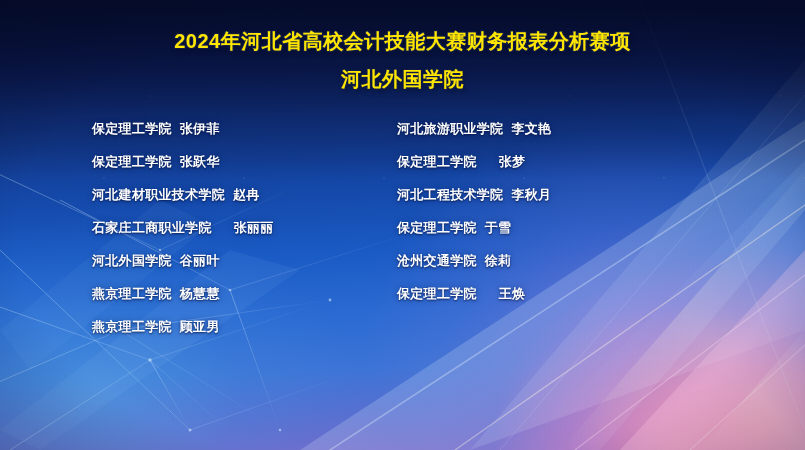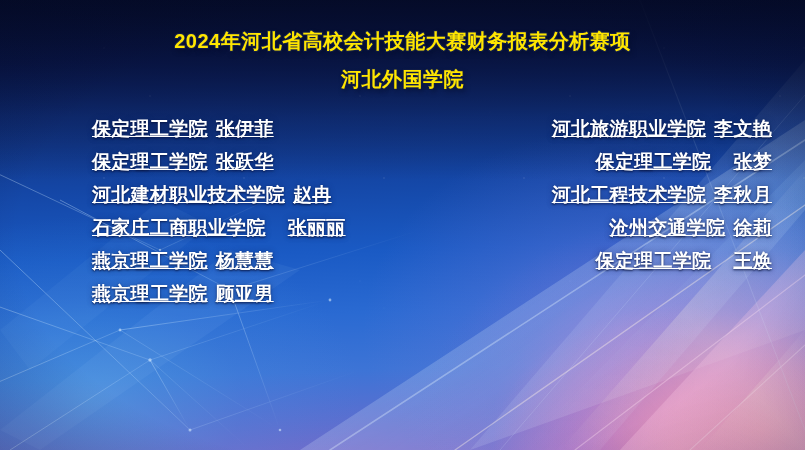--- a/index.html
+++ b/index.html
@@ -161,34 +161,33 @@
     top: 112px;
     left: 0;
     width: 805px;
     height: 330px;
   }
   .col {
     position: absolute;
     top: 0;
   }
   .col-left  { left: 92px;  width: 310px; }
-  .col-right { left: 432px; width: 340px; text-align: right; }
+  .col-right { left: 397px; width: 340px; }
 
   .entry {
     height: 33px;
     line-height: 33px;
-    font-size: 19px;
+    font-size: 13px;
     font-weight: 700;
     color: #ffffff;
     white-space: nowrap;
     letter-spacing: 0.3px;
     text-shadow:
       0 1px 2px rgba(6,16,58,0.75),
       0 0 6px rgba(10,30,90,0.45);
-    text-decoration: underline;
   }
   .entry .org { }
   .entry .sep-narrow { display: inline-block; width: 8px; }
   .entry .sep-wide   { display: inline-block; width: 22px; }
   .entry .person { }
 </style>
 </head>
 <body>
 
 <div id="slide">
@@ -293,36 +292,42 @@
         <div class="entry">
           <span class="org">保定理工学院</span><span class="sep-narrow"></span><span class="person">张跃华</span>
         </div>
         <div class="entry">
           <span class="org">河北建材职业技术学院</span><span class="sep-narrow"></span><span class="person">赵冉</span>
         </div>
         <div class="entry">
           <span class="org">石家庄工商职业学院</span><span class="sep-wide"></span><span class="person">张丽丽</span>
         </div>
         <div class="entry">
+          <span class="org">河北外国学院</span><span class="sep-narrow"></span><span class="person">谷丽叶</span>
+        </div>
+        <div class="entry">
           <span class="org">燕京理工学院</span><span class="sep-narrow"></span><span class="person">杨慧慧</span>
         </div>
         <div class="entry">
           <span class="org">燕京理工学院</span><span class="sep-narrow"></span><span class="person">顾亚男</span>
         </div>
       </div>
 
       <div class="col col-right">
         <div class="entry">
           <span class="org">河北旅游职业学院</span><span class="sep-narrow"></span><span class="person">李文艳</span>
         </div>
         <div class="entry">
           <span class="org">保定理工学院</span><span class="sep-wide"></span><span class="person">张梦</span>
         </div>
         <div class="entry">
           <span class="org">河北工程技术学院</span><span class="sep-narrow"></span><span class="person">李秋月</span>
+        </div>
+        <div class="entry">
+          <span class="org">保定理工学院</span><span class="sep-narrow"></span><span class="person">于雪</span>
         </div>
         <div class="entry">
           <span class="org">沧州交通学院</span><span class="sep-narrow"></span><span class="person">徐莉</span>
         </div>
         <div class="entry">
           <span class="org">保定理工学院</span><span class="sep-wide"></span><span class="person">王焕</span>
         </div>
       </div>
 
     </div>

